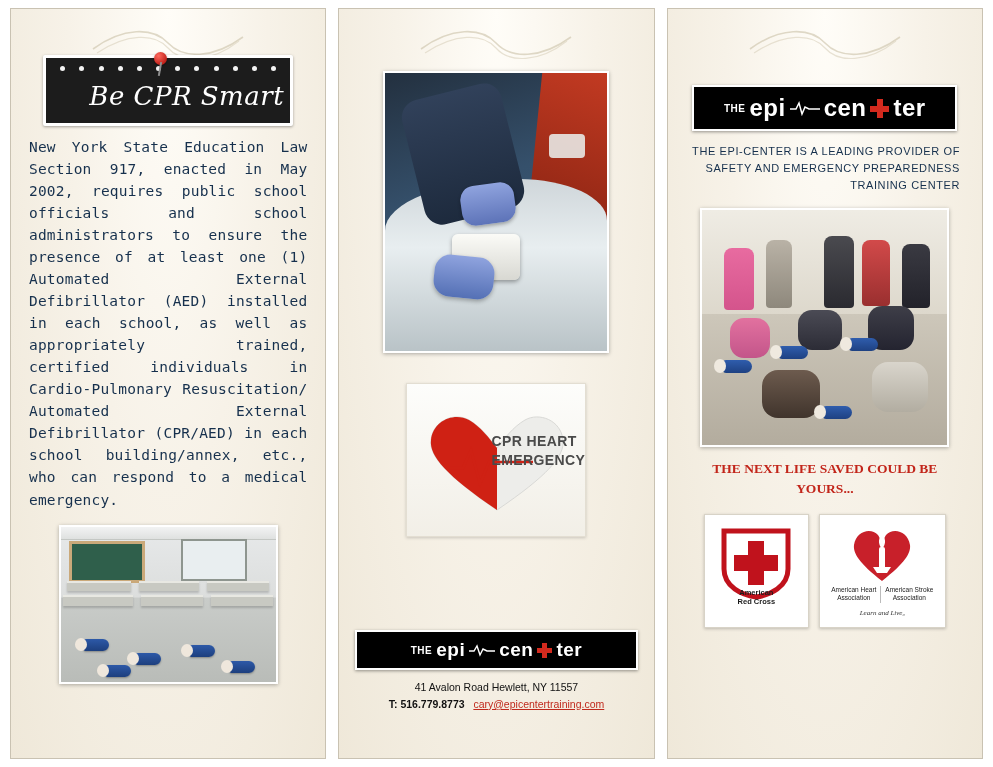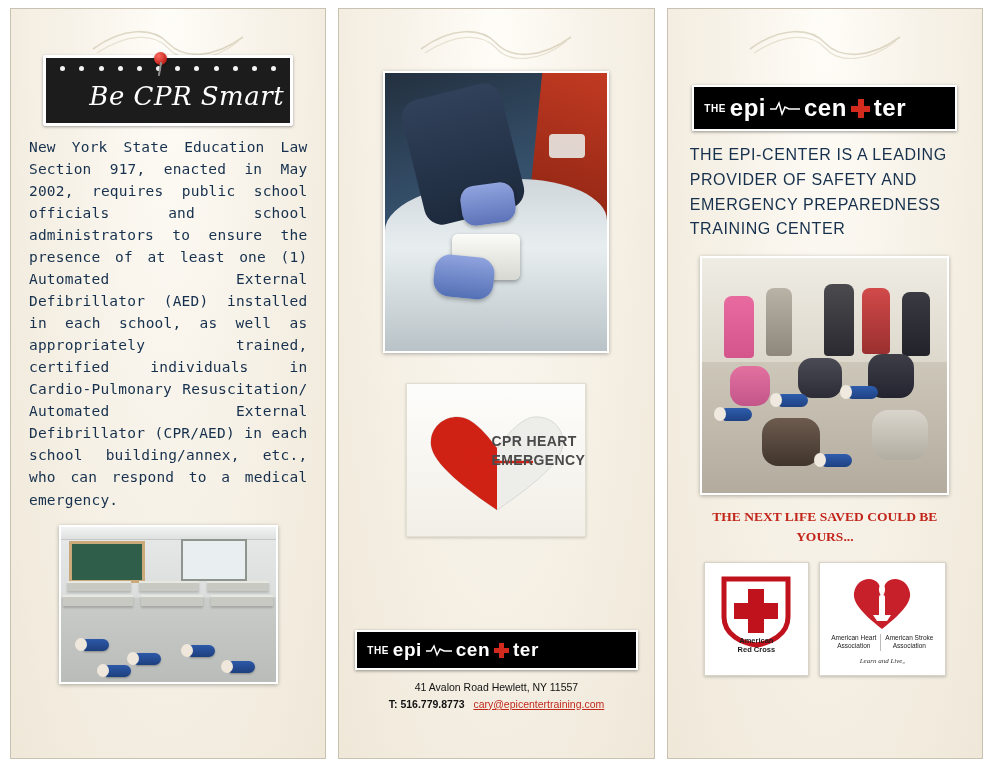--- a/index.html
+++ b/index.html
@@ -244,20 +244,21 @@
     line-height: 1.35;
     letter-spacing: .4px;
   }
 
   .epi-logo {
     background: #000000;
     border: 2px solid #ffffff;
     box-shadow: 0 1px 3px rgba(0,0,0,.4);
     display: flex;
     align-items: center;
+    justify-content: center;
     gap: 4px;
     padding: 7px 10px;
     box-sizing: border-box;
   }
   .epi-the {
     color: #ffffff;
     font-family: "Liberation Sans", sans-serif;
     font-size: 10px;
     font-weight: bold;
     letter-spacing: .5px;
@@ -292,23 +293,23 @@
     color: #111;
     line-height: 1.55;
   }
   .contact .addr { font-weight: normal; }
   .contact .lbl { font-weight: bold; }
   .contact a { color: #1a3fbf; text-decoration: underline; }
   .contact .email { color: #c0291c; text-decoration: underline; }
 
   
   .p3-head {
-    text-align: left;
-    font-family: "Liberation Sans", sans-serif;
-    font-size: 16px;
+    text-align: right;
+    font-family: "Liberation Sans", sans-serif;
+    font-size: 11px;
     color: #16304d;
     letter-spacing: .6px;
     line-height: 1.55;
     margin: 12px 6px 0 6px;
     font-variant: small-caps;
   }
   .class-photo {
     width: 245px;
     height: 235px;
     margin: 14px auto 0 auto;

